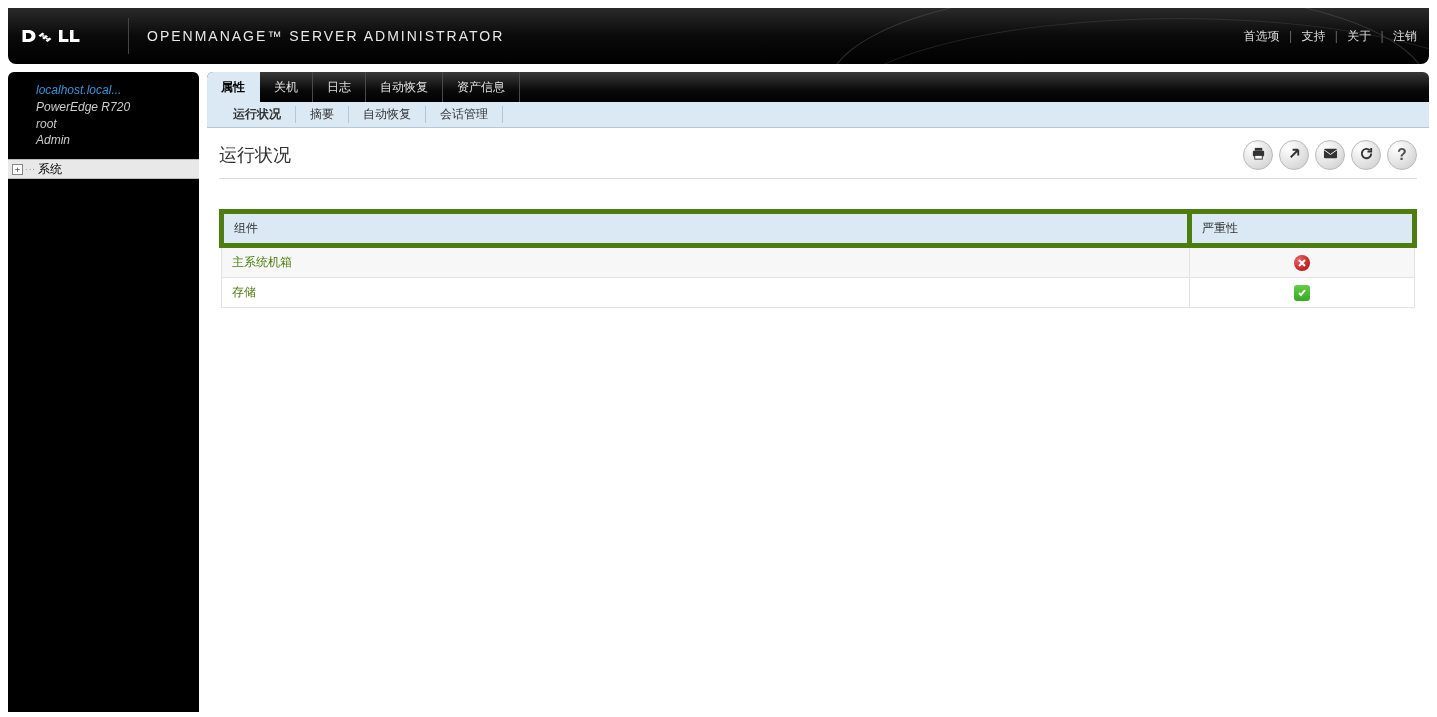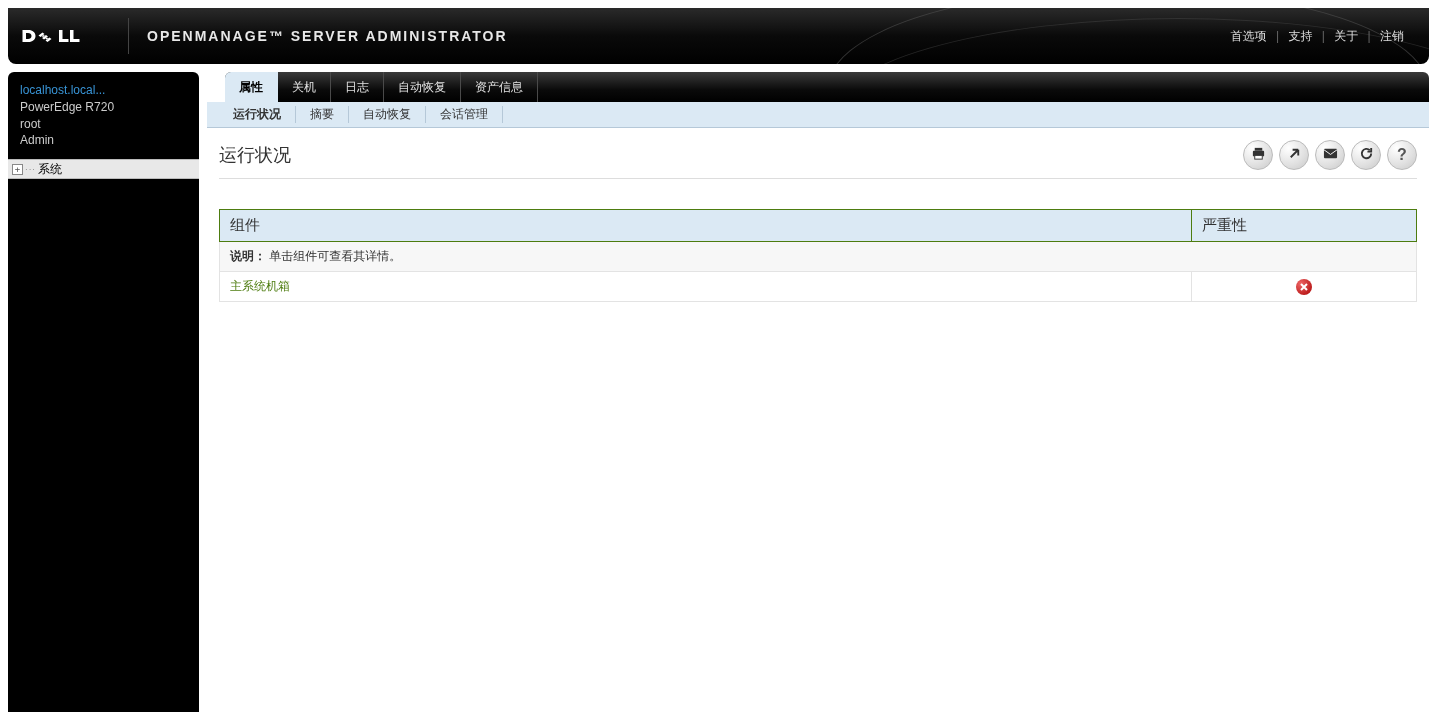--- a/index.html
+++ b/index.html
@@ -48,25 +48,25 @@
 .header-divider {
   width: 1px;
   height: 36px;
   background: #444;
   margin: 0 18px;
 }
 .app-title {
   color: #e8e8e8;
   font-size: 14px;
   letter-spacing: 2px;
-  font-weight: bold;
+  font-weight: normal;
 }
 .header-right {
   margin-left: auto;
-  margin-right: 25px;
+  margin-right: 12px;
   color: #ccc;
   font-size: 12px;
   z-index: 1;
 }
 .header-right a {
   color: #ddd;
   text-decoration: none;
   cursor: pointer;
 }
 .header-right .sep { color: #666; margin: 0 6px; }
@@ -79,23 +79,24 @@
 }
 
 
 .sidebar {
   width: 191px;
   background: #000;
   border-radius: 6px 6px 0 0;
   min-height: 640px;
 }
 .sysinfo {
-  padding: 10px 12px;
+  padding: 10px 28px;
   color: #ccc;
   line-height: 1.4;
+  font-style: italic;
 }
 .sysinfo .host { color: #3894d6; }
 .tree {
   background: #e8e8e8;
   border-top: 1px solid #bbb;
   border-bottom: 1px solid #bbb;
 }
 .tree-row {
   display: flex;
   align-items: center;
@@ -129,21 +130,20 @@
   flex-direction: column;
 }
 
 
 .tabs {
   display: flex;
   background: linear-gradient(to bottom, #3a3a3a 0%, #0a0a0a 60%, #000 100%);
   border-radius: 6px 6px 0 0;
   height: 30px;
   align-items: stretch;
-  margin-left: 18px;
 }
 .tab {
   padding: 0 14px;
   color: #e0e0e0;
   font-size: 12px;
   display: flex;
   align-items: center;
   border-right: 1px solid #4a4a4a;
   cursor: pointer;
 }
@@ -215,22 +215,22 @@
   width: 100%;
   border-collapse: collapse;
   border: 1px solid #c5d3de;
 }
 .health-table th {
   background: #dbe9f4;
   color: #333;
   font-weight: normal;
   text-align: left;
   padding: 6px 10px;
-  border: 1px solid #4d7c0f;
-  font-size: 15px;
+  border: 5px solid #4d7c0f;
+  font-size: 12px;
 }
 .health-table th.sev-col { text-align: left; width: 225px; }
 .health-table td {
   padding: 6px 10px;
   border: 1px solid #e3e3e3;
   font-size: 12px;
 }
 .desc-row td {
   background: #fff;
   color: #333;
@@ -362,34 +362,38 @@
 
       <div class="table-wrap">
         <table class="health-table">
           <thead>
             <tr>
               <th>组件</th>
               <th class="sev-col">严重性</th>
             </tr>
           </thead>
           <tbody>
-            <tr class="desc-row">
-              <td colspan="2">
-                <b>说明：</b>
-                <span>单击组件可查看其详情。</span>
-              </td>
-            </tr>
             <tr>
               <td><a>主系统机箱</a></td>
               <td class="sev-cell">
                 <span class="sev-icon sev-critical">
                   <svg viewBox="0 0 10 10" stroke="#fff" stroke-width="2">
                       <path d="M2 2l6 6M8 2l-6 6"></path>
                     </svg>
                 </span>
               </td>
             </tr>
+            <tr>
+              <td><a>存储</a></td>
+              <td class="sev-cell">
+                <span class="sev-icon sev-ok">
+                  <svg viewBox="0 0 10 10" stroke="#fff" stroke-width="2" fill="none">
+                      <path d="M2 5l2 2 4-5"></path>
+                    </svg>
+                </span>
+              </td>
+            </tr>
           </tbody>
         </table>
       </div>
     </div>
   </div>
 </div>
 
 </body></html>

